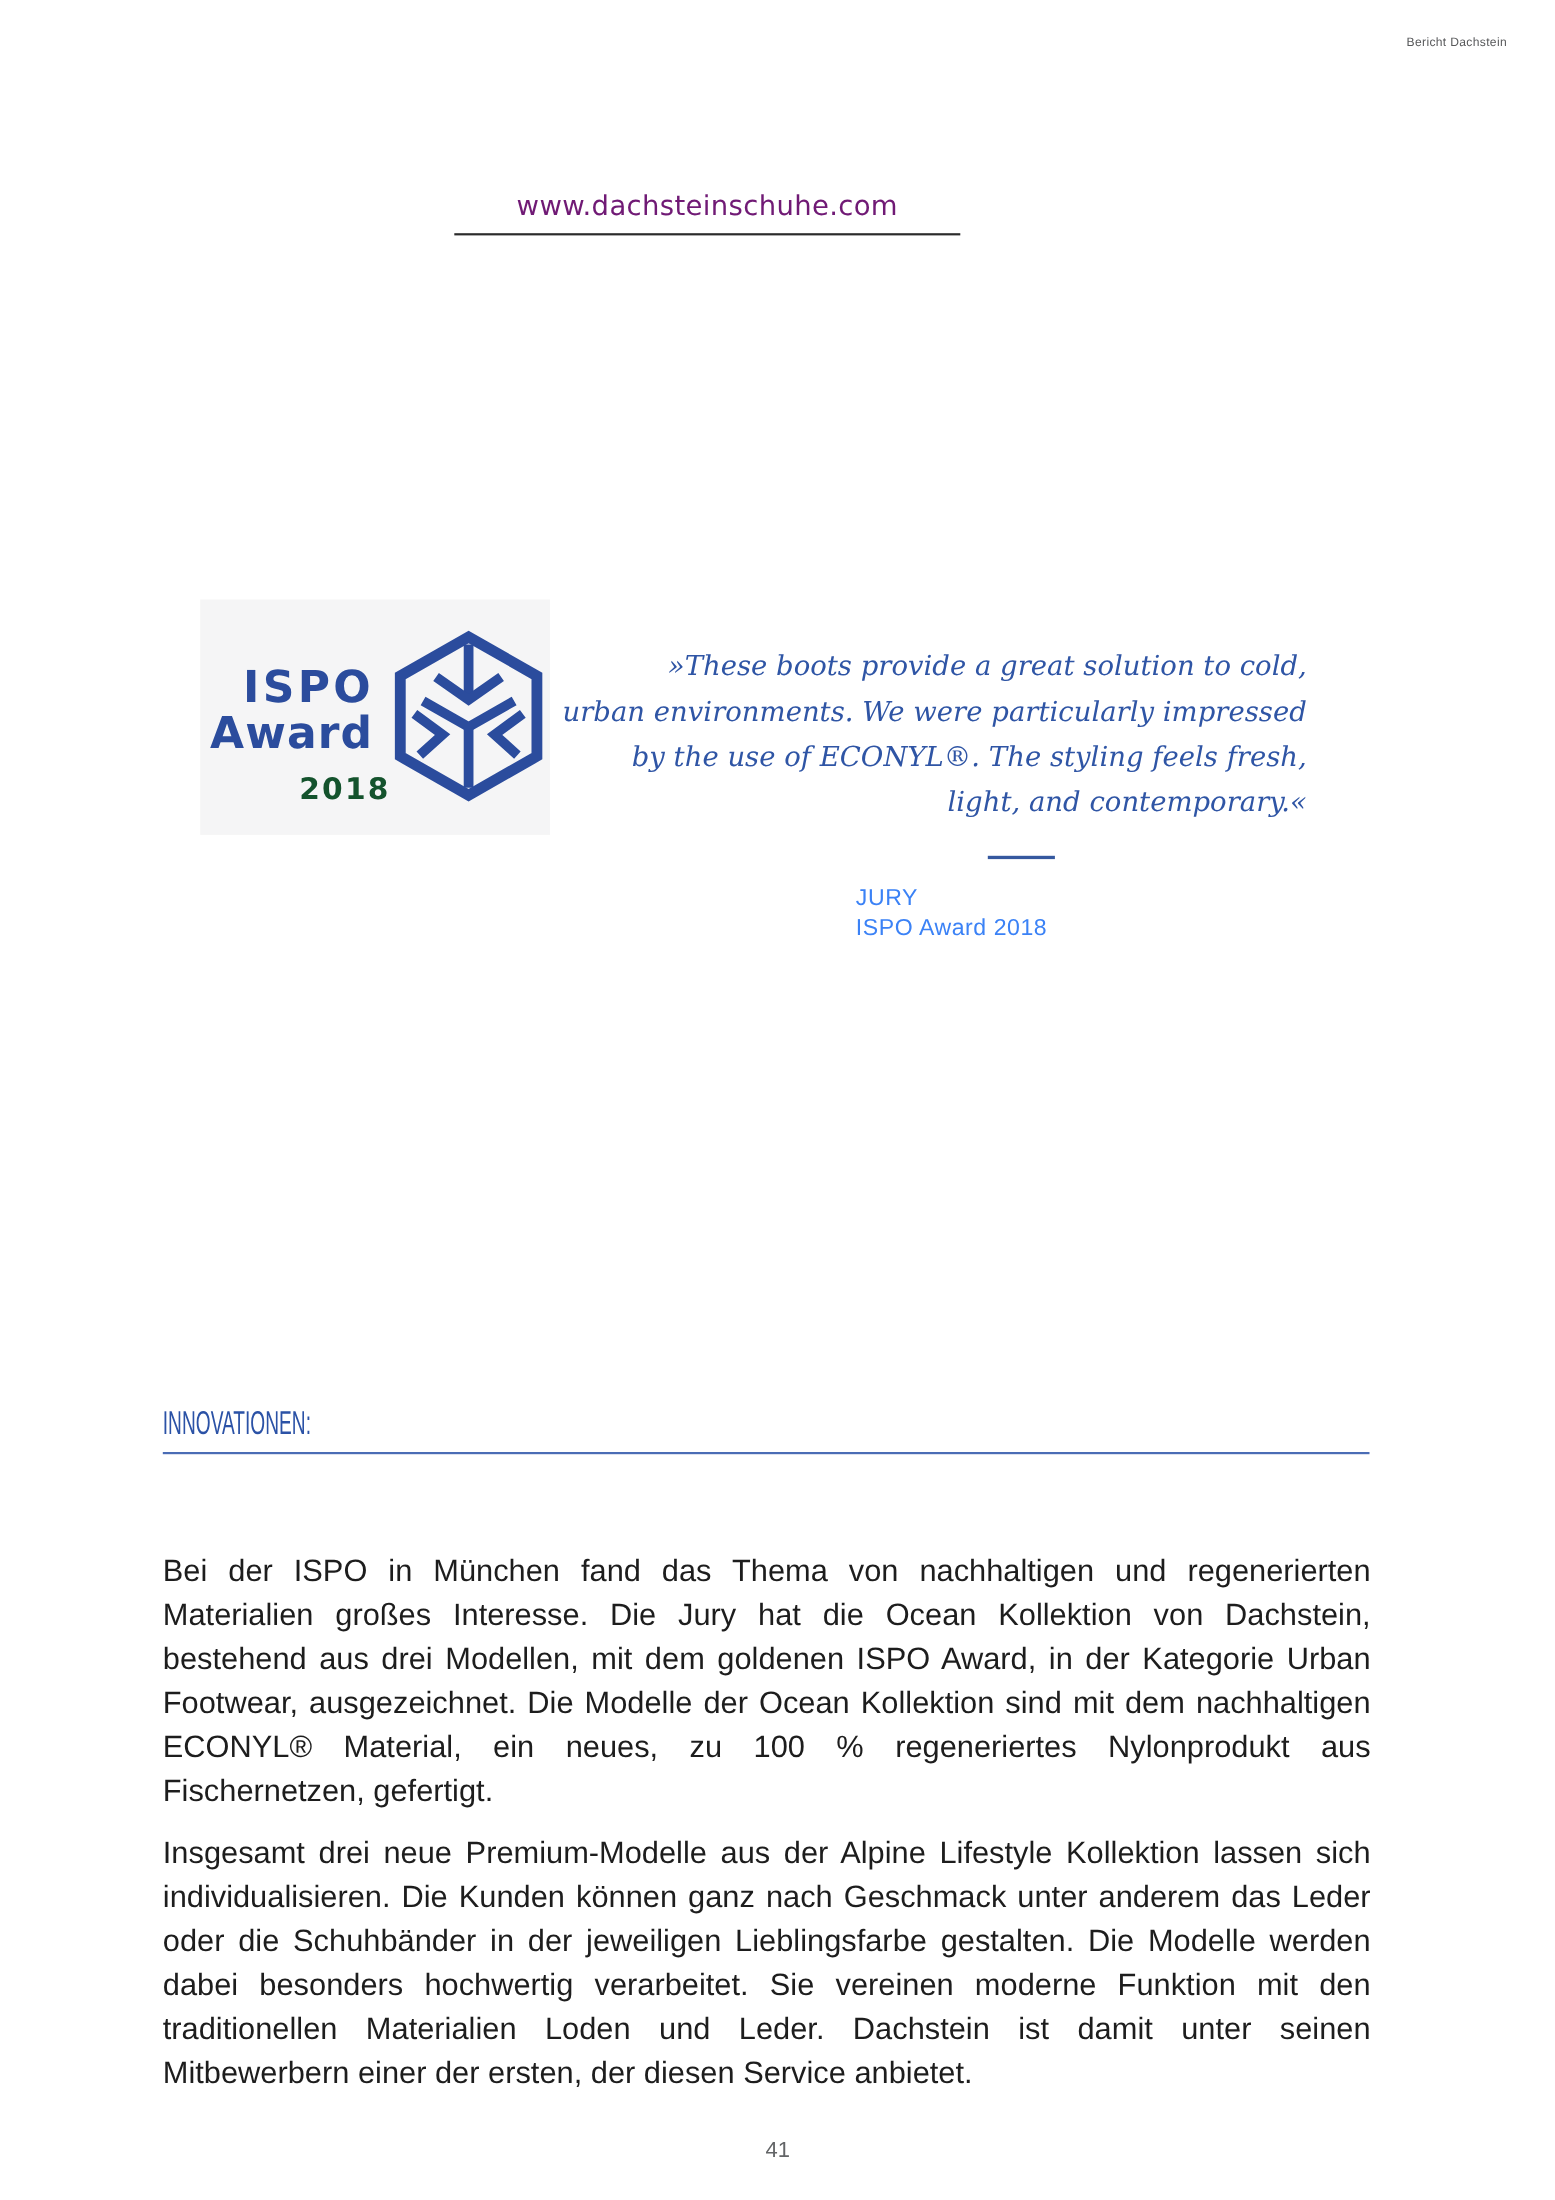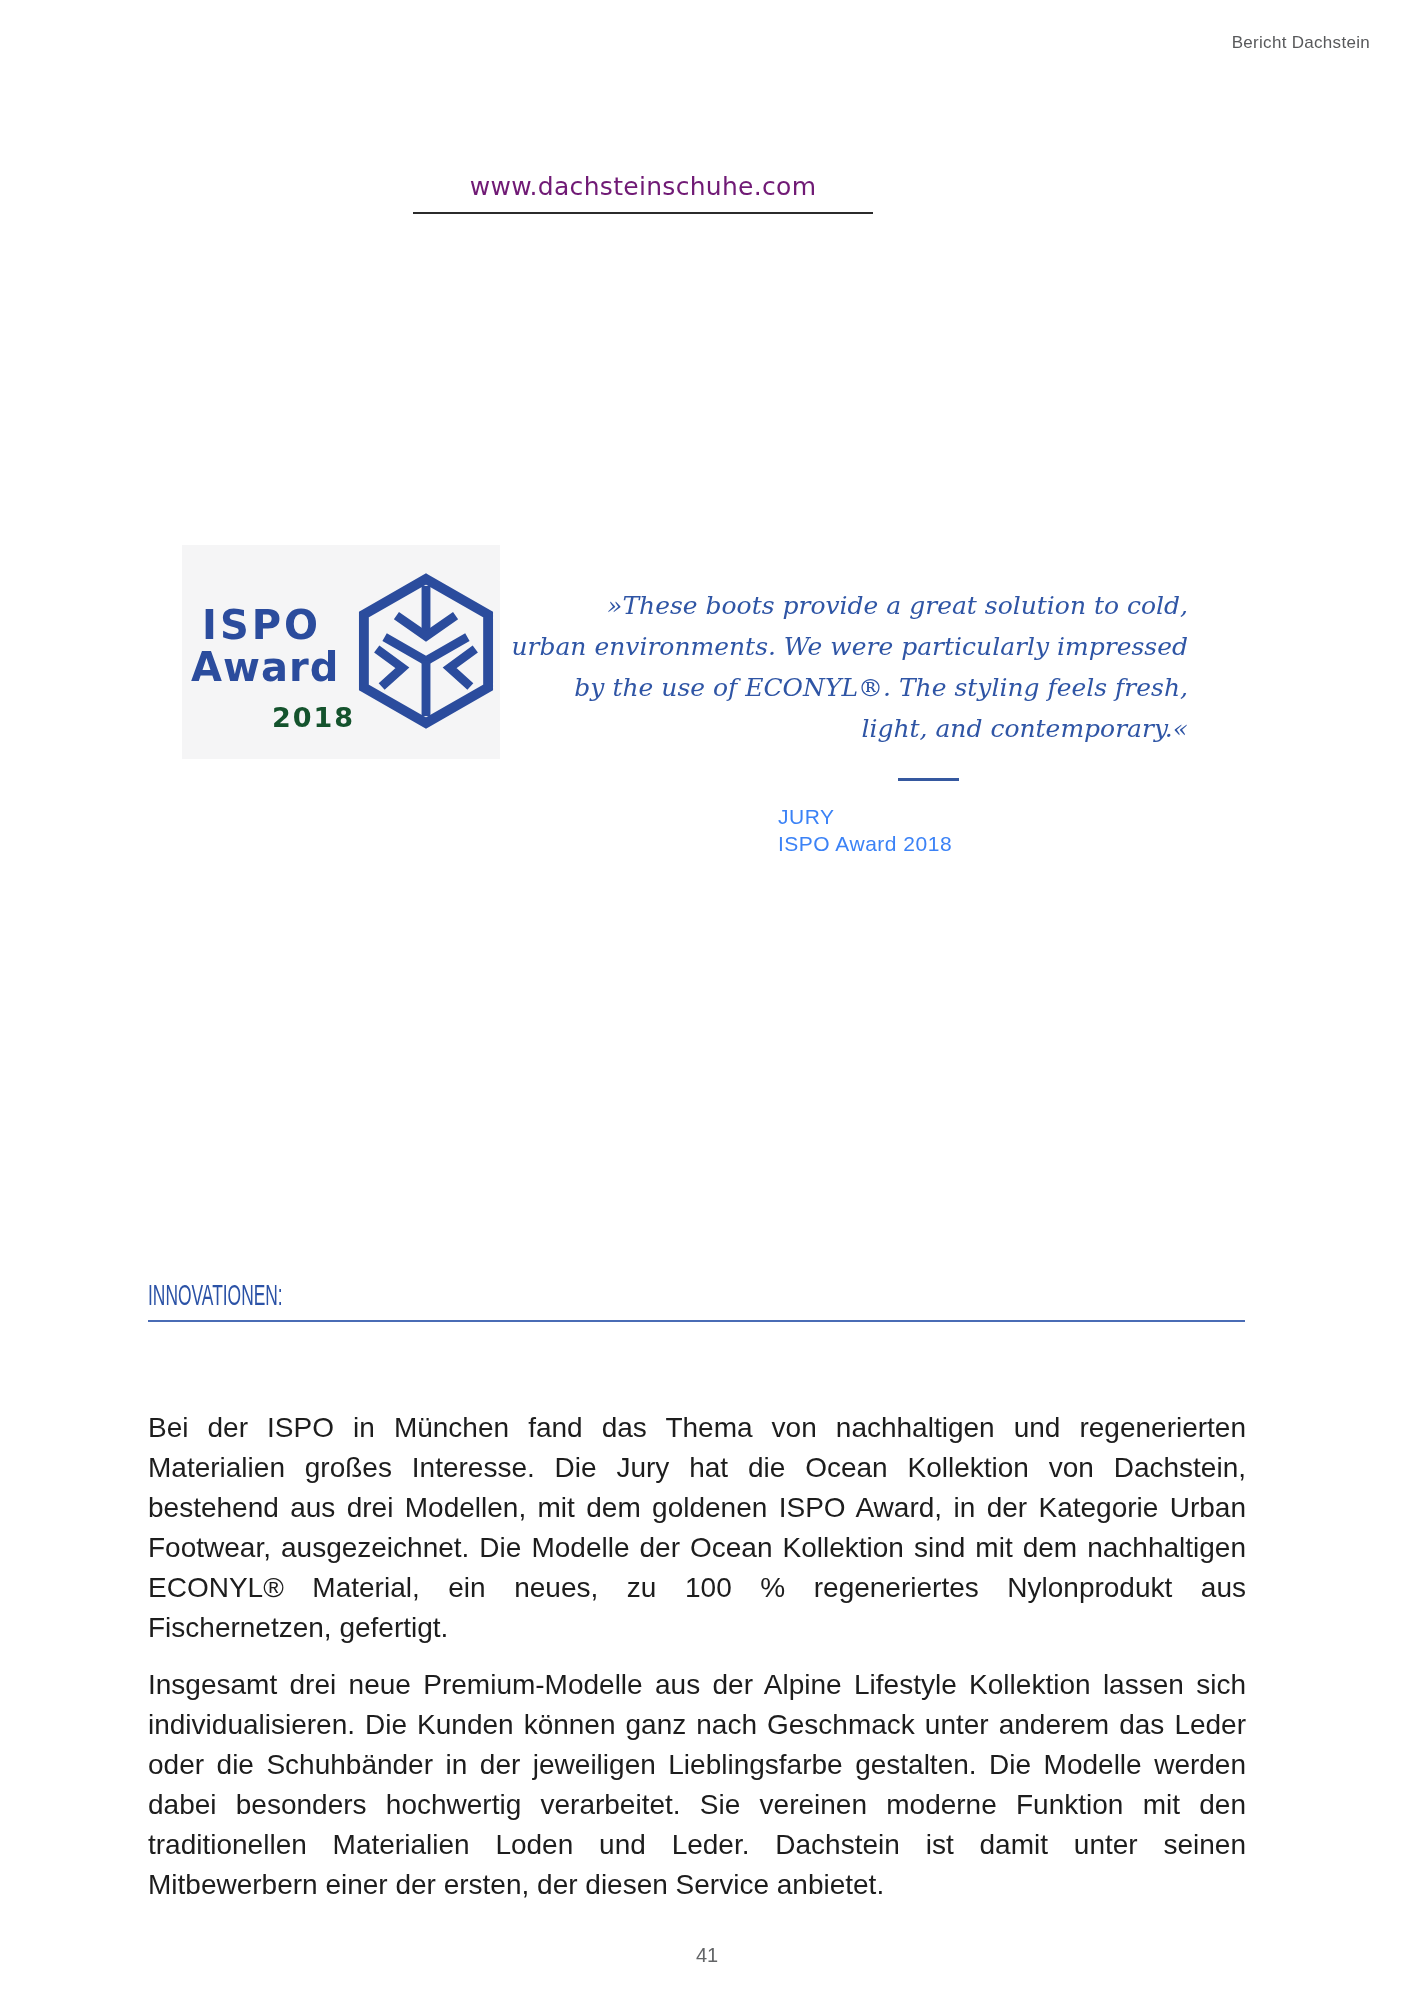--- a/index.html
+++ b/index.html
@@ -3,35 +3,35 @@
 <meta charset="utf-8">
 <style>
   html,body { margin:0; padding:0; background:#ffffff; }
   .page {
     position:relative; width:1414px; height:2000px; background:#ffffff;
     font-family:"Liberation Sans", sans-serif; overflow:hidden;
     margin:0 auto;
   }
   .header-right {
     position:absolute; top:33px; right:44px;
-    font-size:17px; color:#58595b; letter-spacing:0.3px;
+    font-size:11px; color:#58595b; letter-spacing:0.3px;
   }
   .site-url {
     position:absolute; left:413px; top:172px; width:460px;
     text-align:center; font-size:25px; color:#701a75;
     letter-spacing:0.3px; padding-bottom:11px;
     border-bottom:2px solid #2b2b2b; cursor:pointer;
     font-family:"DejaVu Sans", sans-serif;
   }
   .logo-plate {
     position:absolute; left:182px; top:545px; width:318px; height:214px;
     background:#f5f5f6;
   }
   .logo-ispo {
-    position:absolute; left:20px; top:57px;
+    position:absolute; left:39px; top:57px;
     font-size:40px; font-weight:bold; color:#2b4c9d; letter-spacing:3px;
     font-family:"DejaVu Sans", sans-serif;
   }
   .logo-award {
     position:absolute; left:9px; top:99px;
     font-size:40px; font-weight:bold; color:#2b4c9d; letter-spacing:1px;
     font-family:"DejaVu Sans", sans-serif;
   }
   .logo-year {
     position:absolute; left:90px; top:157px;

